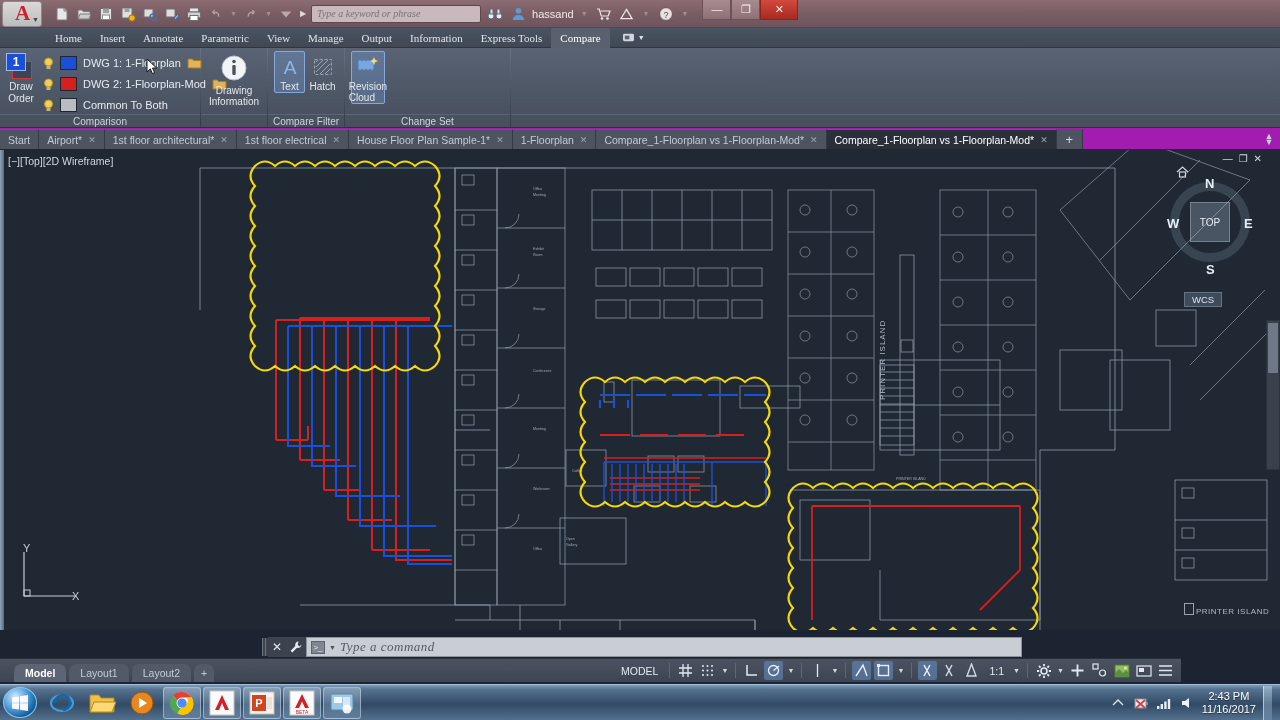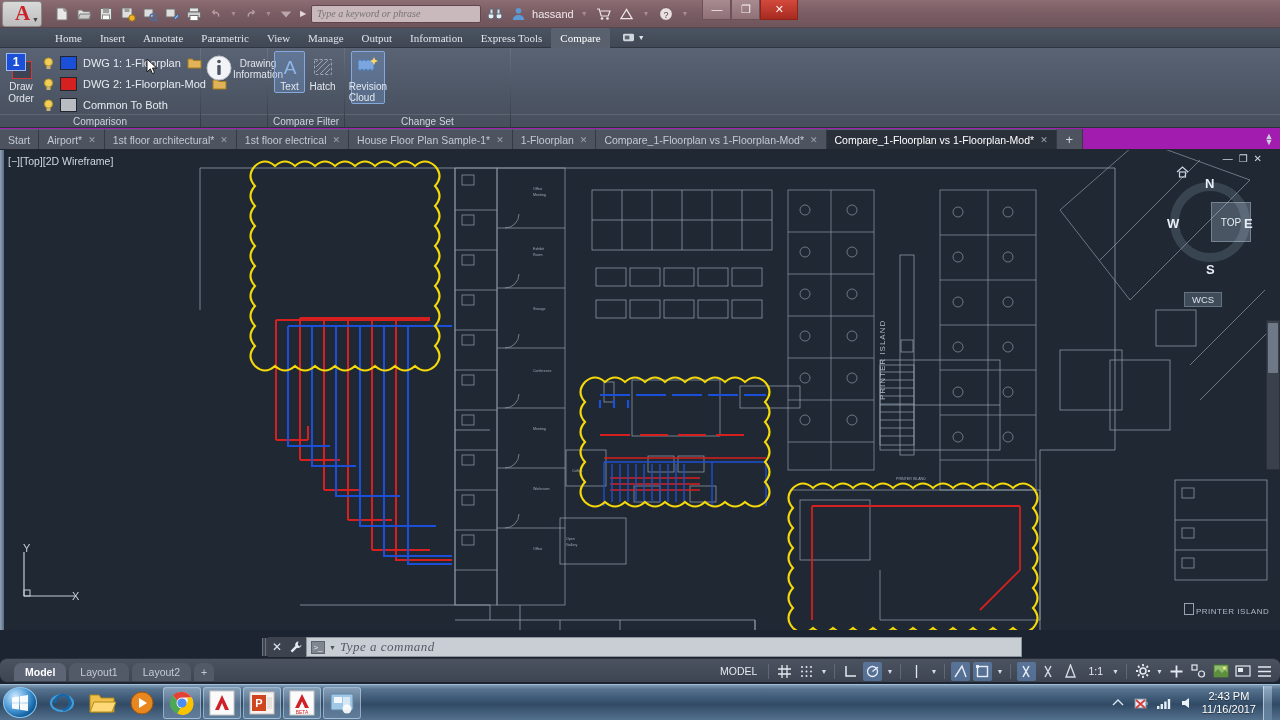--- a/index.html
+++ b/index.html
@@ -107,21 +107,21 @@
   .dorder-lbl{font-size:10px;color:#e3e8ee;text-align:center;line-height:12px;margin-top:2px}
 
   .cmp-rows{display:flex;flex-direction:column;gap:3px;padding-top:3px}
   .cmp-row{display:flex;align-items:center;gap:6px;height:18px}
   .bulb{width:12px;height:14px;display:flex;align-items:center;justify-content:center}
   .swatch{width:17px;height:14px;border:1px solid #20262f;}
   .cmp-lbl{font-size:11px;color:#e6ebf1;white-space:nowrap}
   .folder-ico{width:15px;height:13px;display:inline-flex;align-items:center}
 
   
-  .bigbtn{display:flex;flex-direction:row;align-items:center;width:58px;padding-top:2px}
+  .bigbtn{display:flex;flex-direction:column;align-items:center;width:58px;padding-top:2px}
   .bigbtn .bi{width:30px;height:30px;display:flex;align-items:center;justify-content:center}
   .bigbtn .bl{font-size:10px;color:#e3e8ee;text-align:center;line-height:11px;margin-top:2px}
 
   .toolbtn{
     display:flex;flex-direction:column;align-items:center;width:34px;padding:2px 0 0 0;
     border:1px solid transparent;border-radius:2px;
   }
   .toolbtn.sel{background:rgba(120,165,230,.30);border-color:#86a9dd;}
   .toolbtn .ti{width:26px;height:26px;display:flex;align-items:center;justify-content:center}
   .toolbtn .tl{font-size:10px;color:#e3e8ee;line-height:11px;margin-top:1px}
@@ -184,21 +184,21 @@
   
   .ucs{position:absolute;left:14px;bottom:28px;width:70px;height:58px;}
   .ucs svg{display:block}
 
   
   .viewcube{position:absolute;right:22px;top:20px;width:96px;height:125px;}
   .vc-ring{position:absolute;left:8px;top:12px;width:80px;height:80px;border-radius:50%;
            border:9px solid rgba(150,168,190,.22);}
   .vc-top{position:absolute;left:28px;top:32px;width:40px;height:40px;
           background:rgba(176,192,212,.30);border:1px solid rgba(200,215,232,.35);
-          display:flex;align-items:center;justify-content:center;color:#e6edf5;font-size:10px;margin-left:21px;}
+          display:flex;align-items:center;justify-content:center;color:#e6edf5;font-size:10px;}
   .vc-l{position:absolute;color:#e8eef6;font-size:13px;font-weight:bold}
   .vc-n{left:43px;top:6px}
   .vc-s{left:44px;top:92px}
   .vc-w{left:5px;top:46px}
   .vc-e{left:82px;top:46px}
   .vc-home{position:absolute;left:14px;top:-4px;width:13px;height:12px;}
   .wcs{position:absolute;left:22px;top:122px;background:rgba(150,168,190,.28);
        border:1px solid rgba(190,205,222,.3);color:#dbe4ee;font-size:9.5px;padding:1px 7px;}
 
   
@@ -214,23 +214,23 @@
     flex:1;height:20px;background:#c9ced5;border:1px solid #8c939d;display:flex;align-items:center;
     padding:0 4px;gap:4px;
   }
   .cmd-prompt{width:14px;height:13px;background:#7f8691;border:1px solid #5d646e;color:#e9edf2;
               font-size:8px;display:flex;align-items:center;justify-content:center}
   .cmd-dncaret{font-size:7px;color:#4b525b}
   .cmd-ph{font-family:"Liberation Serif",serif;font-style:italic;font-size:13px;color:#545b65;letter-spacing:.5px}
 
   
   .statusbar{
-    position:absolute;left:0;top:658px;width:1280px;height:24px;
+    position:absolute;left:0;top:658px;width:1181px;height:24px;
     background:linear-gradient(180deg,#4b5260,#3e4552);
-    border-top:1px solid #2b313a;display:flex;align-items:flex-start;border-radius:7px;
+    border-top:1px solid #2b313a;display:flex;align-items:center;
   }
   .laytabs{display:flex;align-items:flex-end;gap:0;margin-left:14px;height:22px}
   .laytab{height:18px;padding:0 11px;display:flex;align-items:center;font-size:10.5px;
           color:#c4cbd4;background:#525a68;border-radius:7px 7px 0 0;margin-right:3px;}
   .laytab.active{background:#5d6574;color:#ffffff;font-weight:bold}
   .laytab.plus{padding:0 7px}
   .status-right{margin-left:auto;display:flex;align-items:center;gap:3px;padding-right:6px;height:24px}
   .sb-text{font-size:10.5px;color:#e3e9f0;padding:0 5px}
   .sb-ico{width:19px;height:19px;display:flex;align-items:center;justify-content:center;border-radius:2px}
   .sb-ico.on{background:rgba(110,160,225,.45)}

